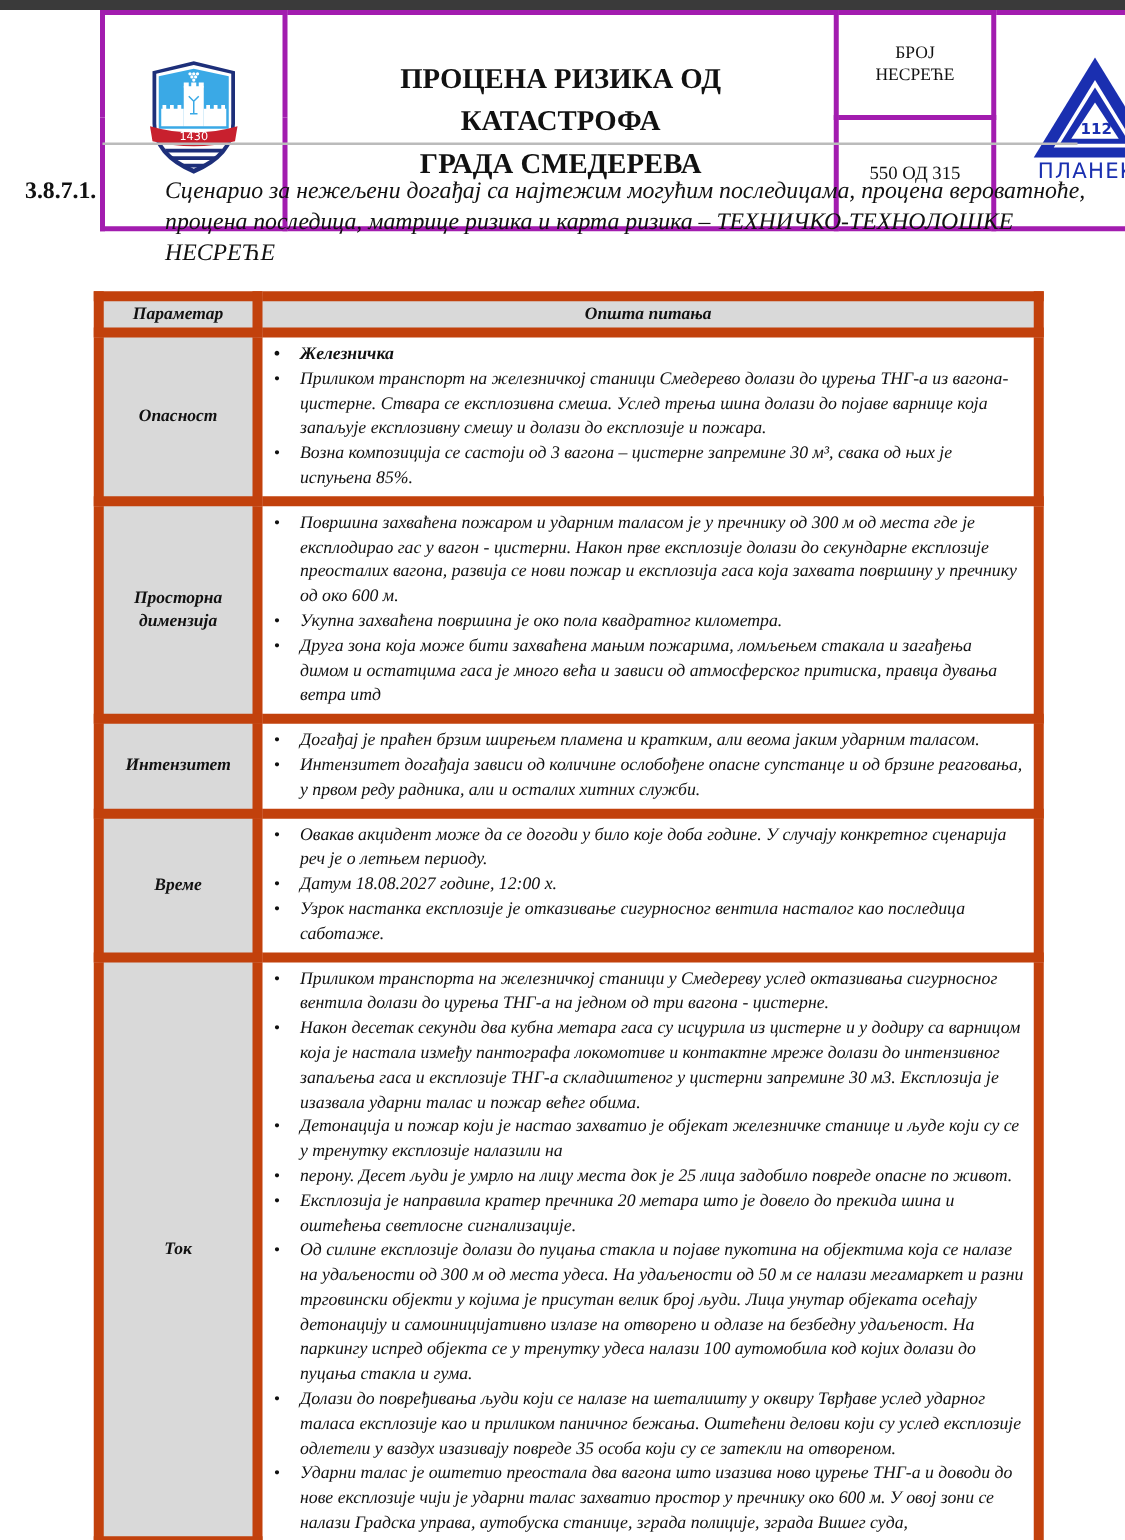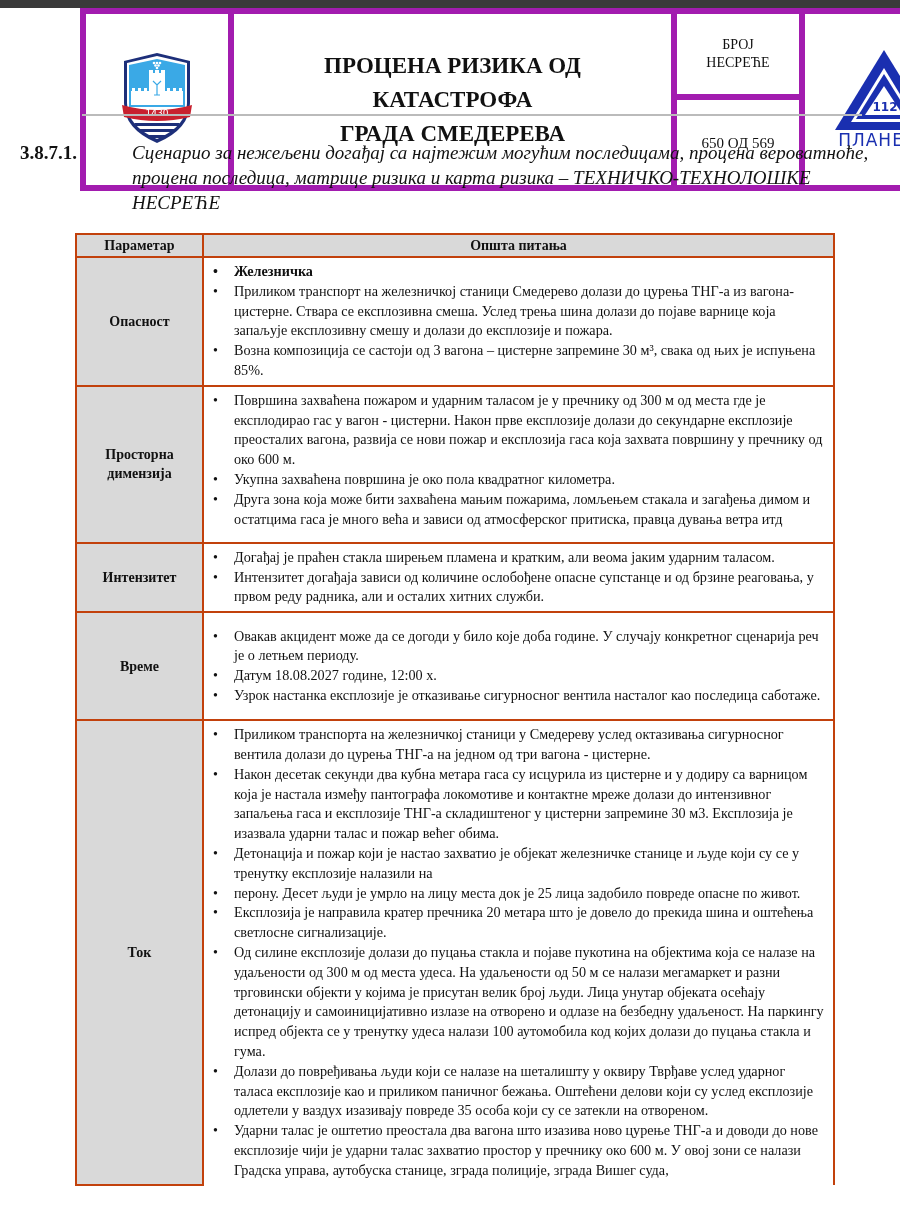--- a/index.html
+++ b/index.html
@@ -6,42 +6,42 @@
   body {
     width: 900px; height: 1232px; overflow: hidden; background: #ffffff;
     font-family: "Liberation Serif", "DejaVu Serif", serif; color: #111;
     position: relative;
   }
   .topbar { position: absolute; left: 0; top: 0; width: 900px; height: 8px; background: #3a3a3a; }
   .header {
     position: absolute; left: 80px; top: 8px; width: 780px; height: 105px;
     border-collapse: collapse; table-layout: fixed;
   }
-  .header td { border: 6px solid #a21caf; padding: 16px; text-align: center; vertical-align: middle; }
+  .header td { border: 4px solid #a21caf; padding: 16px; text-align: center; vertical-align: middle; }
   .logo-cell { width: 110px; }
   .title-cell { width: 405px; font-weight: bold; font-size: 23px; line-height: 34px; }
   .pages-cell { width: 90px; font-size: 14px; line-height: 18px; }
   .pages-top { height: 48px; }
   .pages-bottom { height: 53px; font-size: 15px; }
   .planeks-cell { width: 125px; }
   .header-shadow { position: absolute; left: 82px; top: 114px; width: 780px; height: 2px; background: #bbb; }
 
   .section-heading {
     position: absolute; left: 20px; top: 140px; width: 860px;
     font-size: 19px; line-height: 25px;
   }
   .section-number { position: absolute; left: 0; top: 0; font-weight: bold; }
   .section-title { position: absolute; left: 64px; top: 0; width: 740px; font-style: italic; margin-left: 48px; }
 
   .main-table {
     position: absolute; left: 75px; top: 233px; width: 760px;
     border-collapse: collapse; table-layout: fixed;
     font-size: 14.2px; line-height: 19.8px;
   }
-  .main-table td, .main-table th { border: 2px solid #c2410c; }
+  .main-table td, .main-table th { border: 8px solid #c2410c; font-style: italic; }
   .main-table th {
     background: #d9d9d9; font-weight: bold; font-size: 14px; height: 21px; padding: 0;
   }
   .param-col { width: 127px; }
   .param-cell {
     background: #d9d9d9; font-weight: bold; text-align: center; vertical-align: middle;
     padding: 0 0; font-size: 14px; line-height: 19px;
   }
   .content-cell { padding: 4px 8px 4px 6px; vertical-align: top; }
   ul.bullets { margin: 0; padding: 0; list-style: none; }
@@ -104,21 +104,21 @@
         <path d="M55 2 L104 82 L6 82 Z" fill="#1a2fb0"></path>
         <path d="M55 20 L88 74 L22 74 Z" fill="#ffffff"></path>
         <path d="M55 26 L83 71 L27 71 Z" fill="#1a2fb0"></path>
         <path d="M55 38 L74 67 L36 67 Z" fill="#ffffff"></path>
         <text x="56" y="63" text-anchor="middle" font-size="12" font-weight="bold" fill="#1a2fb0" font-family="DejaVu Sans, sans-serif">112</text>
         <text x="55" y="98" text-anchor="middle" font-size="17" fill="#1a2fb0" font-family="DejaVu Sans, sans-serif" letter-spacing="1">ПЛАНЕКС</text>
       </svg>
     </td>
   </tr>
   <tr>
-    <td class="pages-cell pages-bottom">650 ОД 569</td>
+    <td class="pages-cell pages-bottom">550 ОД 315</td>
   </tr>
 </tbody>
   </table>
 <div class="header-shadow"></div>
 
 <div class="section-heading">
   <span class="section-number">3.8.7.1.</span>
   <span class="section-title">Сценарио за нежељени догађај са најтежим могућим последицама, процена вероватноће, процена последица, матрице ризика и карта ризика – ТЕХНИЧКО-ТЕХНОЛОШКЕ НЕСРЕЋЕ</span>
 </div>
 
@@ -151,21 +151,21 @@
           <li>Површина захваћена пожаром и ударним таласом је у пречнику од 300 м од места где је експлодирао гас у вагон - цистерни. Након прве експлозије долази до секундарне експлозије преосталих вагона, развија се нови пожар и експлозија гаса која захвата површину у пречнику од око 600 м.</li>
           <li>Укупна захваћена површина је око пола квадратног километра.</li>
           <li>Друга зона која може бити захваћена мањим пожарима, ломљењем стакала и загађења димом и остатцима гаса је много већа и зависи од атмосферског притиска, правца дувања ветра итд</li>
         </ul>
       </td>
     </tr>
     <tr style="height:60px">
       <td class="param-cell">Интензитет</td>
       <td class="content-cell">
         <ul class="bullets">
-          <li>Догађај је праћен стакла ширењем пламена и кратким, али веома јаким ударним таласом.</li>
+          <li>Догађај је праћен брзим ширењем пламена и кратким, али веома јаким ударним таласом.</li>
           <li>Интензитет догађаја зависи од количине ослобођене опасне супстанце и од брзине реаговања, у првом реду радника, али и осталих хитних служби.</li>
         </ul>
       </td>
     </tr>
     <tr style="height:108px">
       <td class="param-cell">Време</td>
       <td class="content-cell" style="vertical-align:middle">
         <ul class="bullets">
           <li>Овакав акцидент може да се догоди у било које доба године. У случају конкретног сценарија реч је о летњем периоду.</li>
           <li>Датум 18.08.2027 године, 12:00 х.</li>

